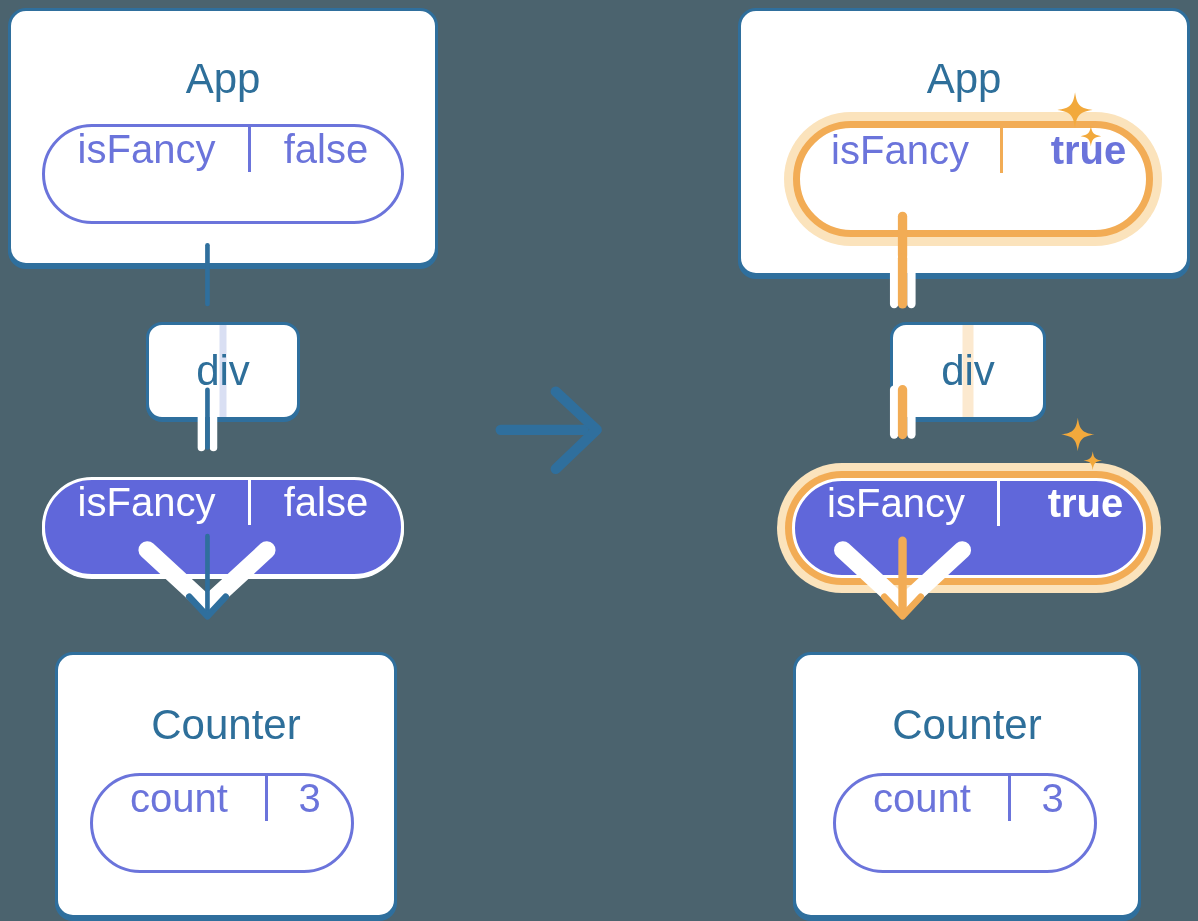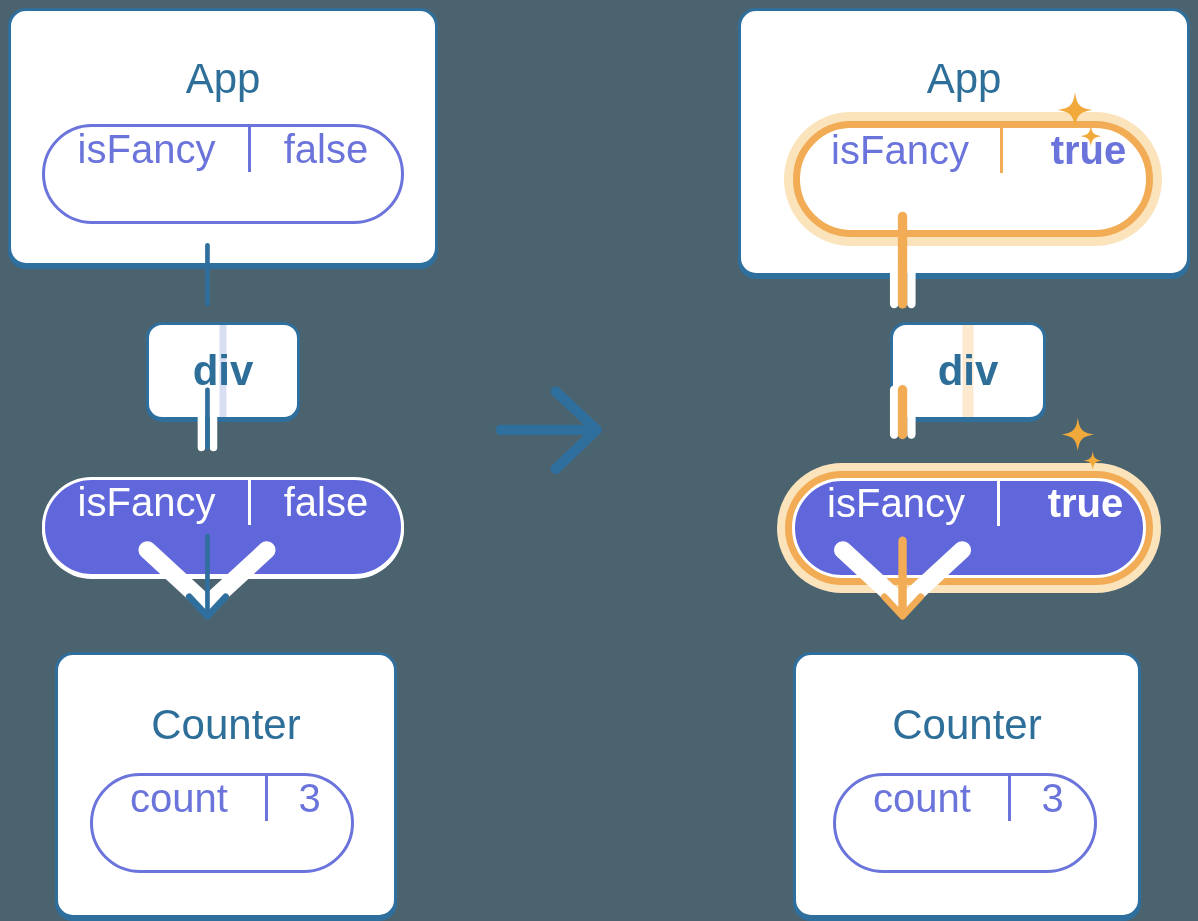--- a/index.html
+++ b/index.html
@@ -54,21 +54,21 @@
     box-shadow:0 2px 0 var(--line-blue);
     display:flex; align-items:center; justify-content:center;
     color:var(--title-blue); font-size:42px; font-weight:500; z-index:1;
   }
   .inner-line {
     position:absolute; top:0; bottom:0; left:50%; transform:translateX(-50%);
     z-index:0;
   }
   .inner-line.lav { width:7px; background:var(--lavender-pale); }
   .inner-line.peach { width:11px; background:var(--peach-pale); }
-  .div-box .label { position:relative; z-index:1;font-weight:bold; }
+  .div-box .label { position:relative; z-index:1; }
 
   svg.overlay { position:absolute; inset:0; z-index:5; pointer-events:none; }
   .st-blue   { stroke:var(--line-blue); }
   .st-white  { stroke:var(--white); }
   .st-orange { stroke:var(--orange); }
   .f-sparkle { fill:var(--sparkle); }
 </style>
 </head>
 <body>
 

